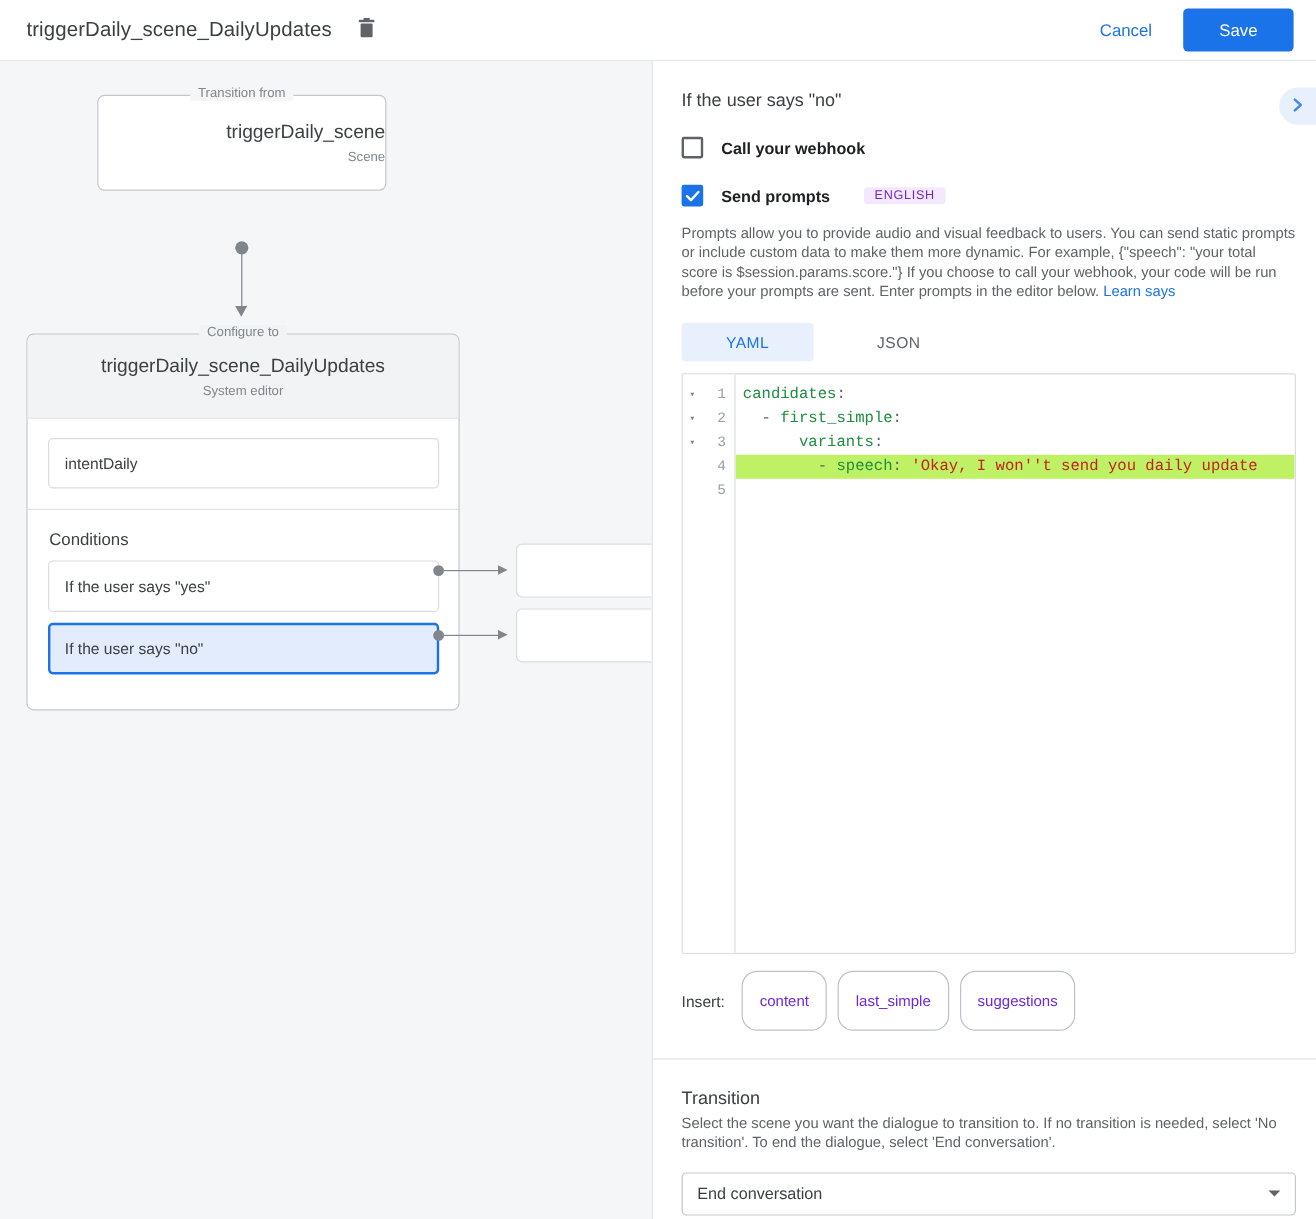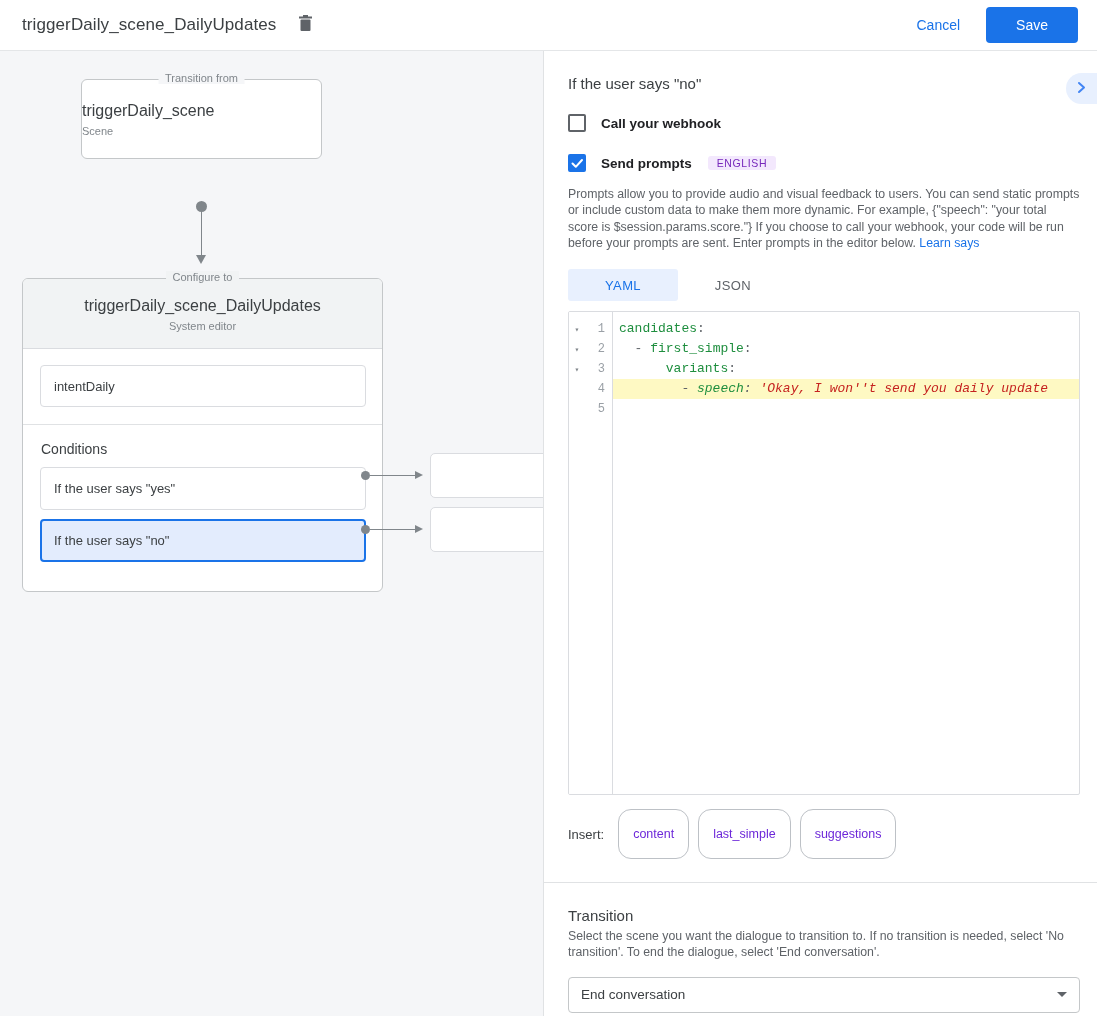--- a/index.html
+++ b/index.html
@@ -44,21 +44,21 @@
   
   .canvas {
     position: absolute; top: 51px; left: 0;
     width: 543px; height: 965px;
     background: #f5f6f8; overflow: hidden;
   }
 
   .node-from {
     position: absolute; left: 81px; top: 28px; width: 241px; height: 80px;
     background: #fff; border: 1px solid #c4c7c9; border-radius: 6px;
-    display: flex; flex-direction: column; align-items: flex-start; justify-content: center;
+    display: flex; flex-direction: column; align-items: flex-end; justify-content: center;
   }
   .legend {
     position: absolute; top: -8px; left: 50%; transform: translateX(-50%);
     background: #f5f6f8; padding: 0 7px;
     font-size: 11px; color: #80868b; white-space: nowrap;
   }
   .legend.on-grey { background: #f1f3f4; }
   .node-title { font-size: 16px; color: #3c4043; }
   .node-sub { font-size: 11px; color: #80868b; margin-top: 5px; }
 
@@ -136,30 +136,30 @@
   .cbox {
     width: 18px; height: 18px; border: 2px solid #5f6368; border-radius: 2px;
     background: #fff; margin-right: 15px; flex: none; cursor: pointer;
   }
   .cbox.checked {
     background: #1a73e8; border-color: #1a73e8;
     display: flex; align-items: center; justify-content: center;
   }
   .check-label { font-size: 13.5px; color: #202124; font-weight: bold; }
   .badge {
-    margin-left: 16px; background: #f3e8fd; color: #7627bb;
+    margin-left: 28px; background: #f3e8fd; color: #7627bb;
     font-size: 10.5px; letter-spacing: .6px; padding: 1px 9px; border-radius: 3px;
   }
   .desc {
     font-size: 12.3px; line-height: 16.3px; color: #5f6368;
     margin: -8px 0 18px 0; width: 512px;
   }
   .link { color: #1a73e8; text-decoration: none; cursor: pointer; }
 
-  .tabs { display: flex; margin-bottom: 10px; }
+  .tabs { display: flex; margin-bottom: 10px; gap: 16px; }
   .tab {
     width: 110px; height: 32px; display: flex; align-items: center; justify-content: center;
     font-size: 13px; color: #5f6368; cursor: pointer; letter-spacing: .4px;
   }
   .tab.active { background: #e8f0fe; color: #1a73e8; border-radius: 3px; }
 
   .editor {
     width: 512px; height: 484px; border: 1px solid #dadce0; border-radius: 2px;
     display: flex; overflow: hidden; background: #fff;
   }
@@ -172,21 +172,21 @@
     height: 20px; display: flex; align-items: center;
     color: #9aa0a6; font-size: 12px; padding-right: 7px;
   }
   .fold { width: 16px; text-align: center; font-size: 8px; color: #80868b; }
   .gnum { flex: 1; text-align: right; }
   .code {
     flex: 1; padding-top: 7px; font-family: "Liberation Mono", monospace;
     font-size: 13px; overflow: hidden; white-space: pre;
   }
   .cline { height: 20px; line-height: 20px; padding-left: 6px; color: #3c4043; }
-  .cline.hl { background: #fef9c3; font-style: italic; }
+  .cline.hl { background: #bef264; }
   .k { color: #1e8e3e; }
   .s { color: #c5221f; }
   .p { color: #5f6368; }
 
   .insert-row { display: flex; align-items: center; margin-top: 14px; }
   .insert-label { font-size: 13px; color: #3c4043; margin-right: 14px; }
   .chip {
     border: 1px solid #bdc1c6; border-radius: 13px; background: #fff;
     font-size: 12.5px; color: #6d28d9; padding: 17px 14px; margin-right: 9px;
     font-family: inherit; cursor: pointer;

